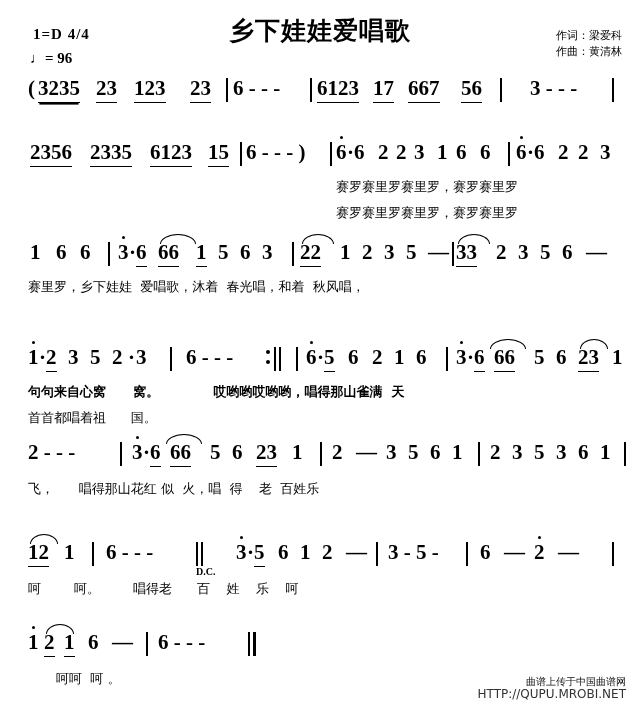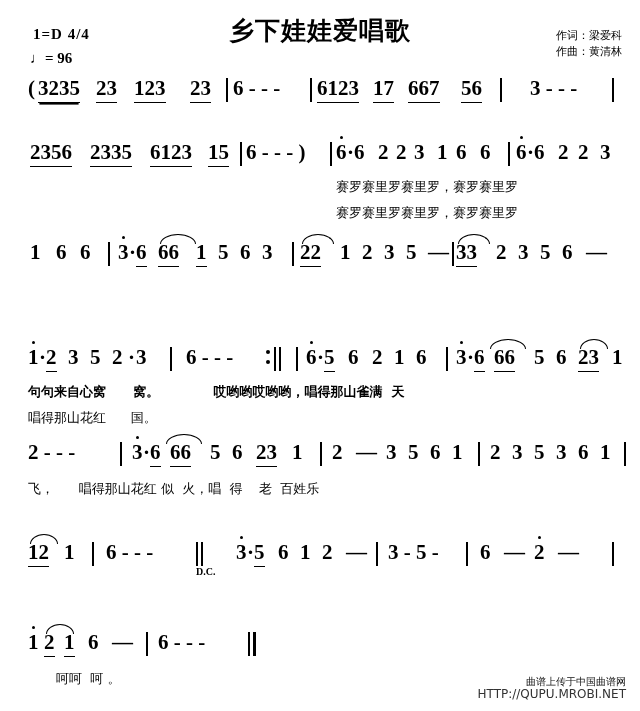--- a/index.html
+++ b/index.html
@@ -179,20 +179,23 @@
       <span class="n" style="left:406px;">5</span>
       <span class="n" style="left:428px;">—</span>
       <span class="bar" style="left:452px;"></span>
       <span class="slur" style="left:458px;top:-6px;width:30px;"></span>
       <span class="n ul1" style="left:456px;">33</span>
       <span class="n" style="left:496px;">2</span>
       <span class="n" style="left:518px;">3</span>
       <span class="n" style="left:540px;">5</span>
       <span class="n" style="left:562px;">6</span>
       <span class="n" style="left:586px;">—</span>
+    </div>
+    <div class="lyr" style="margin-top:4px;">
+      <span class="w" style="left:28px;">赛里罗，乡下娃娃  爱唱歌，沐着  春光唱，和着  秋风唱，</span>
     </div>
   </div>
 
   <div class="row" style="top:345px;">
     <div class="notes">
       <span class="n dotup" style="left:28px;">1</span>
       <span class="n" style="left:39px;">·</span>
       <span class="n ul1" style="left:46px;">2</span>
       <span class="n" style="left:68px;">3</span>
       <span class="n" style="left:90px;">5</span>
@@ -220,21 +223,21 @@
       <span class="n" style="left:534px;">5</span>
       <span class="n" style="left:556px;">6</span>
       <span class="slur" style="left:580px;top:-6px;width:26px;"></span>
       <span class="n ul1" style="left:578px;">23</span>
       <span class="n" style="left:612px;">1</span>
     </div>
     <div class="lyr" style="margin-top:4px;">
       <span class="w" style="left:28px;font-weight:bold;">句句来自心窝      窝。            哎哟哟哎哟哟，唱得那山雀满  天</span>
     </div>
     <div class="lyr" style="margin-top:4px;">
-      <span class="w" style="left:28px;">唱得那山花红      国。</span>
+      <span class="w" style="left:28px;">首首都唱着祖      国。</span>
     </div>
   </div>
 
   <div class="row" style="top:440px;">
     <div class="notes">
       <span class="n" style="left:28px;">2 - - -</span>
       <span class="bar" style="left:120px;"></span>
       <span class="slur" style="left:166px;top:-6px;width:34px;"></span>
       <span class="n dotup" style="left:132px;">3</span>
       <span class="n" style="left:143px;">·</span>
@@ -283,20 +286,23 @@
       <span class="bar" style="left:376px;"></span>
       <span class="n" style="left:388px;">3 - 5 -</span>
       <span class="bar" style="left:466px;"></span>
       <span class="n" style="left:480px;">6</span>
       <span class="n" style="left:504px;">—</span>
       <span class="n dotup" style="left:534px;">2</span>
       <span class="n" style="left:558px;">—</span>
       <span class="bar" style="left:612px;"></span>
       <span class="dc" style="left:196px;top:26px;">D.C.</span>
     </div>
+    <div class="lyr" style="margin-top:6px;">
+      <span class="w" style="left:28px;">呵        呵。        唱得老      百    姓    乐    呵</span>
+    </div>
   </div>
 
   <div class="row" style="top:630px;">
     <div class="notes">
       <span class="n dotup" style="left:28px;">1</span>
       <span class="slur" style="left:46px;top:-6px;width:26px;"></span>
       <span class="n ul1" style="left:44px;">2</span>
       <span class="n ul1" style="left:64px;">1</span>
       <span class="n" style="left:88px;">6</span>
       <span class="n" style="left:112px;">—</span>

